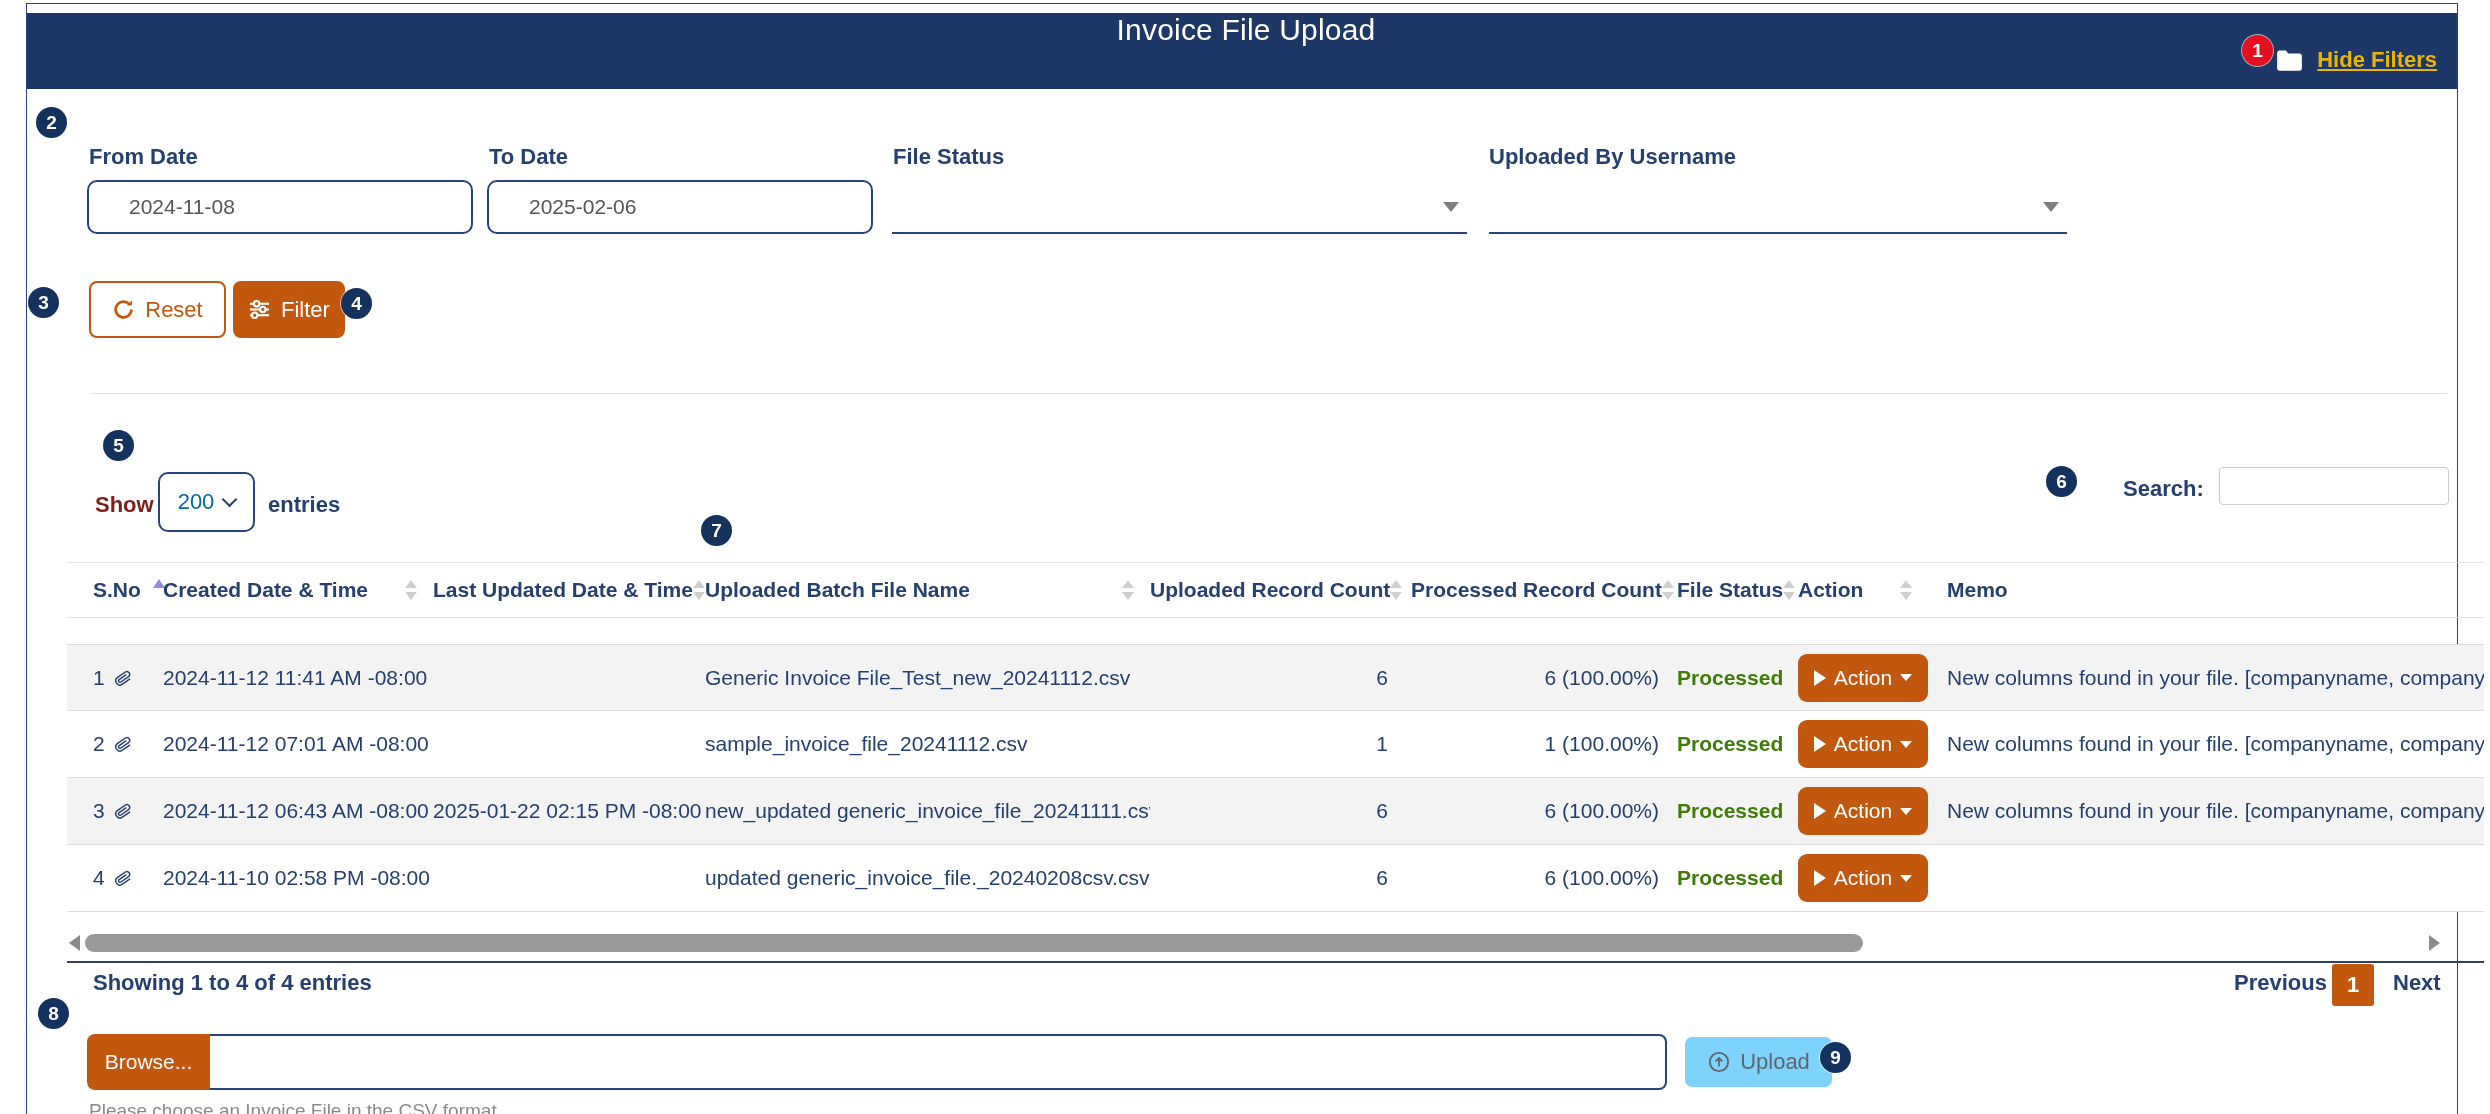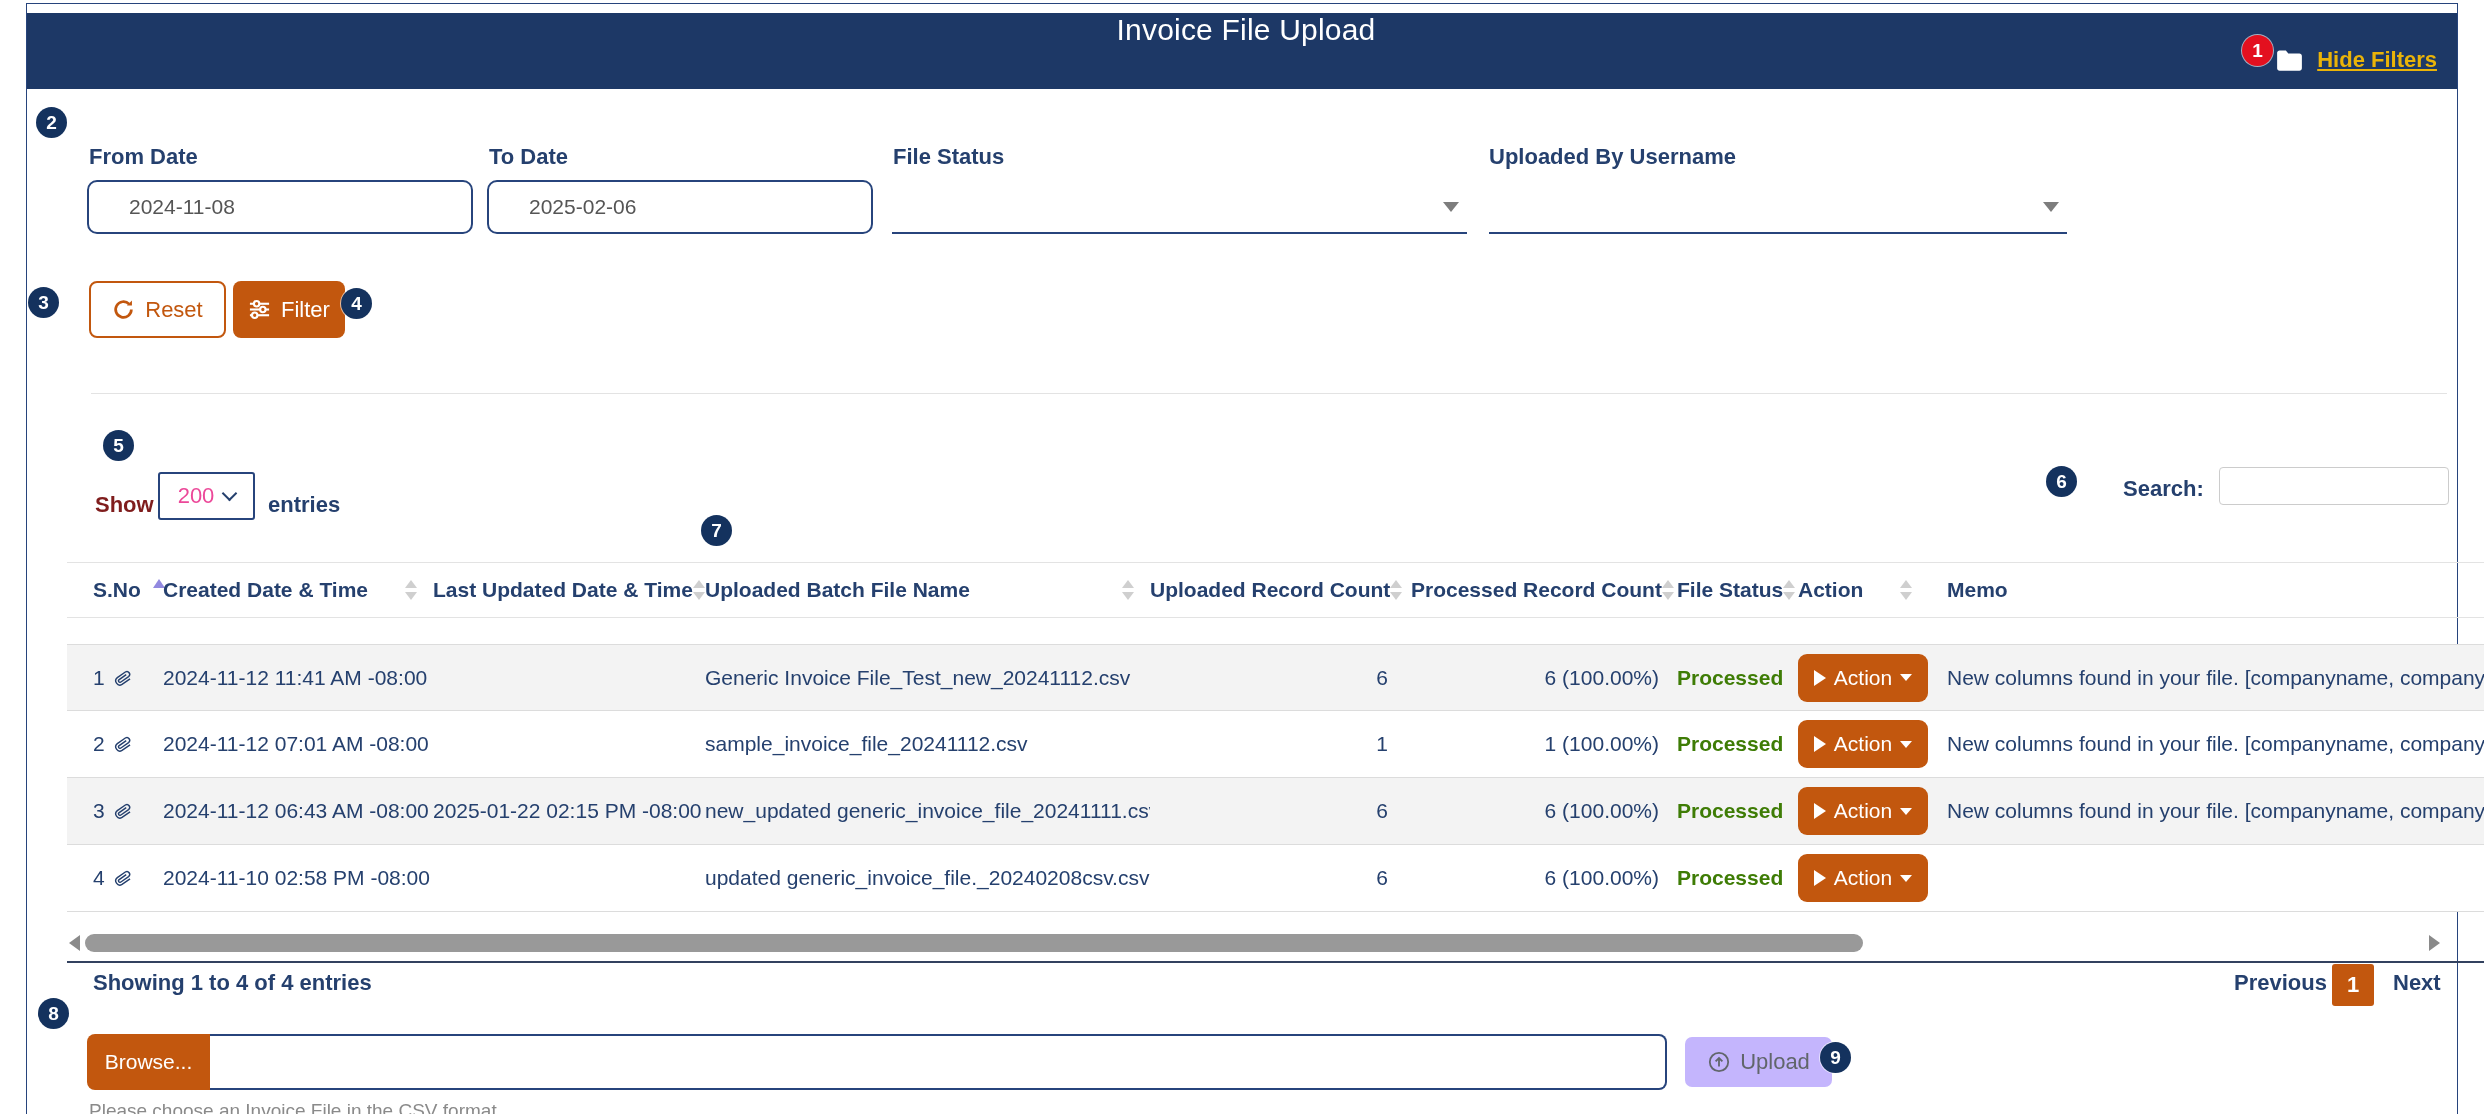--- a/index.html
+++ b/index.html
@@ -67,24 +67,24 @@
   .btn-filter { position:absolute; left:206px; top:277px; width:112px; height:57px;
                 background:#c2570e; border:none; border-radius:8px; color:#fff;
                 font-size:22px; display:flex; align-items:center; justify-content:center;
                 gap:10px; cursor:pointer; font-family:"Liberation Sans", sans-serif; }
 
   .hr { position:absolute; left:64px; top:389px; width:2356px; height:1px; background:#e3e3e3; }
 
   
   .show-label   { position:absolute; left:68px;  top:488px; font-size:22px; font-weight:700; color:#7f1d1d; }
   .entries-label{ position:absolute; left:241px; top:488px; font-size:22px; font-weight:700; color:#25406e; }
-  .page-select  { position:absolute; left:131px; top:468px; width:97px; height:48px;
-                  border:2px solid #27447c; border-radius:3px; background:#fff;
+  .page-select  { position:absolute; left:131px; top:468px; width:97px; height:60px;
+                  border:2px solid #27447c; border-radius:10px; background:#fff;
                   display:flex; align-items:center; justify-content:center; gap:10px;
-                  font-size:22px; color:#ec4899; cursor:pointer; }
+                  font-size:22px; color:#0369a1; cursor:pointer; }
   .page-select .chev { width:11px; height:11px; border-right:2.5px solid #25406e;
                   border-bottom:2.5px solid #25406e; transform:rotate(45deg); margin-top:-6px; }
   .search-label { position:absolute; left:2096px; top:472px; font-size:22px; font-weight:700; color:#25406e; }
   .search-input { position:absolute; left:2192px; top:463px; width:230px; height:38px;
                   border:1px solid #ccc; border-radius:4px; font-size:20px; padding:0 10px;
                   outline:none; font-family:"Liberation Sans", sans-serif; }
 
   
   .thead { position:absolute; left:40px; top:558px; width:2417px; height:56px;
            border-top:1px solid #e3e3e3; border-bottom:1px solid #e3e3e3;
@@ -148,21 +148,21 @@
              display:flex; align-items:center; justify-content:center; cursor:pointer; }
   .next { position:absolute; left:2366px; top:966px; font-size:22px; font-weight:700; color:#25406e; cursor:pointer; }
 
   
   .browse-btn { position:absolute; left:60px; top:1030px; width:123px; height:56px;
                 background:#c2570e; border:none; border-radius:8px 0 0 8px; color:#fff;
                 font-size:21px; cursor:pointer; font-family:"Liberation Sans", sans-serif; }
   .file-box { position:absolute; left:183px; top:1030px; width:1457px; height:56px;
               border:2px solid #27447c; border-left:none; border-radius:0 8px 8px 0; background:#fff; }
   .upload-btn { position:absolute; left:1658px; top:1033px; width:147px; height:50px;
-                background:#c4b5fd; border:none; border-radius:7px; color:#61666b;
+                background:#7dd3fc; border:none; border-radius:7px; color:#61666b;
                 font-size:22px; display:flex; align-items:center; justify-content:center; gap:9px;
                 cursor:pointer; font-family:"Liberation Sans", sans-serif; }
   .helper { position:absolute; left:62px; top:1096px; font-size:19px; color:#8a8a8a; }
 </style>
 </head>
 <body>
 
 <div class="page">
   <div class="card">
 

